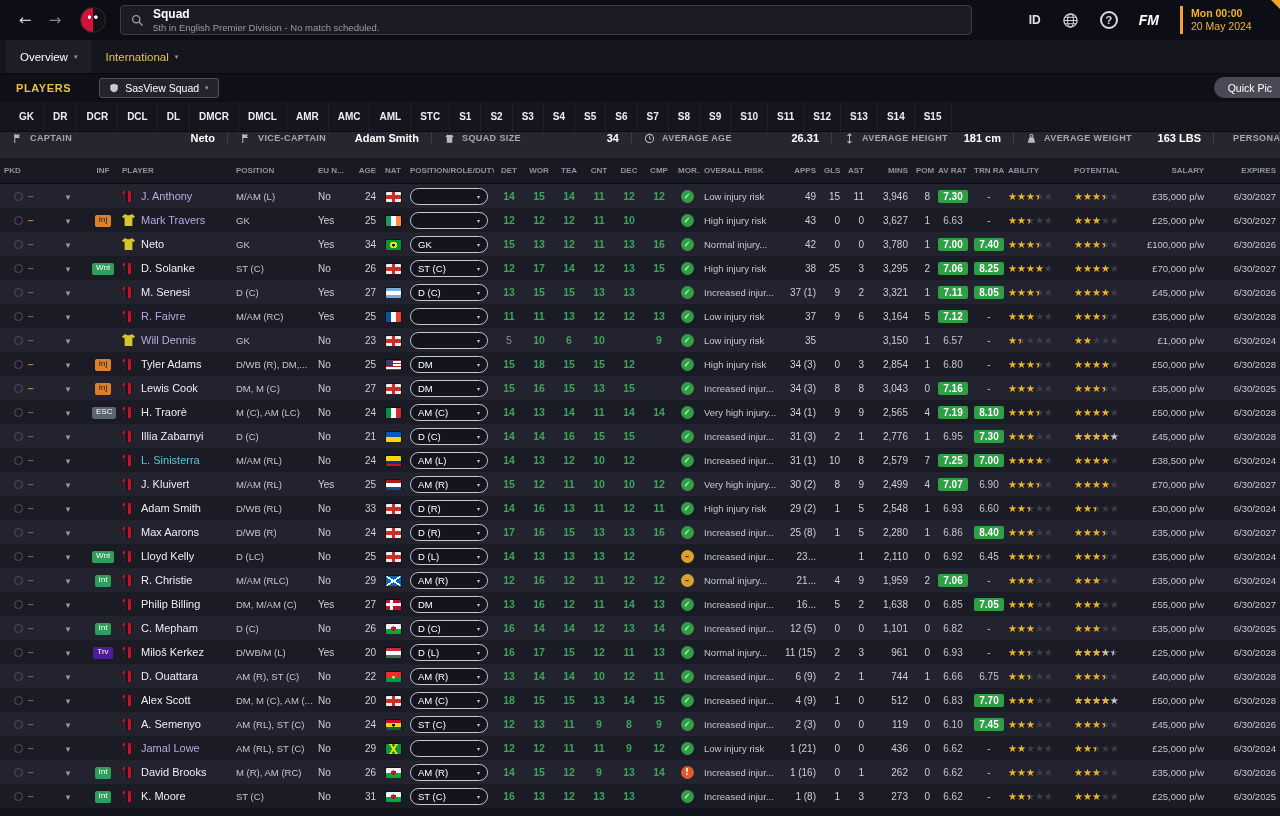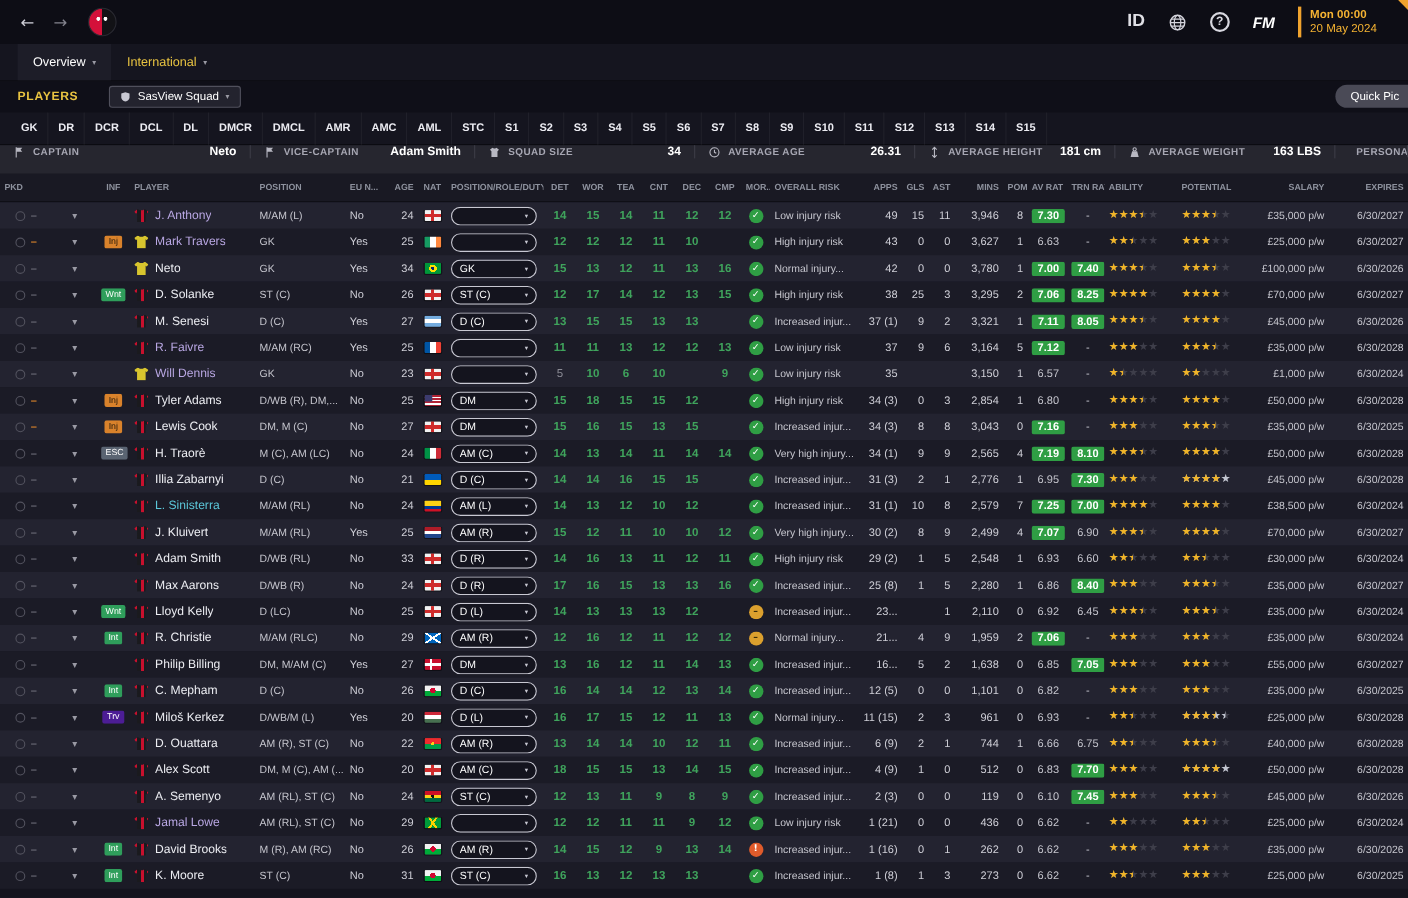--- a/index.html
+++ b/index.html
@@ -14,30 +14,30 @@
 .crest{width:26px;height:26px;border-radius:50%;margin:0 14px 0 10px;border:1px solid #2a2a32;
  background:
   radial-gradient(circle at 35% 38%, #fff 0 1.5px, transparent 2px),
   radial-gradient(circle at 62% 38%, #fff 0 1.5px, transparent 2px),
   linear-gradient(90deg,#d4113a 50%,#121216 50%)}
 .searchbox{flex:1;max-width:852px;height:30px;background:#1b1b25;border:1px solid #3c3c48;border-radius:4px;display:flex;align-items:center;padding:0 10px;gap:9px;margin-right:20px}
 .search-texts{display:flex;flex-direction:column;line-height:1.2}
 .search-title{font-size:12px;font-weight:bold;color:#fff}
 .search-sub{font-size:9.5px;color:#9a9aa6}
 .tb-right{display:flex;align-items:center;margin-left:auto;gap:21px;padding-right:4px}
-.id-label{font-size:16px;font-weight:bold;color:#e0e0e6;cursor:pointer}
+.id-label{font-size:12px;font-weight:bold;color:#e0e0e6;cursor:pointer}
 .helpcircle{width:18px;height:18px;border-radius:50%;border:2px solid #d8d8e0;color:#d8d8e0;font-size:11px;font-weight:bold;display:flex;align-items:center;justify-content:center;cursor:pointer}
 .fm-label{font-size:14px;font-weight:bold;font-style:italic;color:#fff;cursor:pointer}
 .datebox{border-left:3px solid #f0a32e;padding:1px 2px 1px 8px;line-height:1.25;min-width:86px}
 .date1{color:#f5b332;font-size:10.5px;font-weight:bold;white-space:nowrap}
 .date2{color:#f5b332;font-size:10.5px;white-space:nowrap}
 .corner{position:absolute;top:0;right:0;width:0;height:0;border-top:9px solid #f0a32e;border-left:9px solid transparent}
 
 
-.tabbar{height:34px;background:#15151f;display:flex;align-items:stretch;padding-left:16px;border-bottom:1px solid #0a0a10}
+.tabbar{height:34px;background:#15151f;display:flex;align-items:stretch;padding-left:6px;border-bottom:1px solid #0a0a10}
 .tab{display:flex;align-items:center;gap:6px;padding:0 14px;font-size:11.5px;color:#e8c341;cursor:pointer}
 .tab.active{color:#fff;background:#1d1d28}
 .caret{font-size:7px;color:#9a9aa4;font-family:"DejaVu Sans",sans-serif}
 
 
 .playersbar{height:28px;background:#0f0f18;display:flex;align-items:center;padding-left:16px;position:relative}
 .players-label{color:#e8c341;font-weight:bold;font-size:11px;letter-spacing:.6px}
 .squadsel{margin-left:28px;height:20px;background:#23232e;border:1px solid #50505c;border-radius:3px;display:flex;align-items:center;gap:6px;padding:0 9px;font-size:10.5px;color:#fff;cursor:pointer}
 .quickpick{position:absolute;right:0;top:3px;height:21px;background:#4a4a56;border-radius:11px 0 0 11px;display:flex;align-items:center;padding:0 8px 0 14px;font-size:10.5px;color:#fff;cursor:pointer;min-width:62px}
 
@@ -123,20 +123,30 @@
 <div class="app">
 
   <div class="topbar">
     <div class="navbtn">
         <span>←</span>
       </div>
     <div class="navbtn fwd">
         <span>→</span>
       </div>
     <div class="crest"></div>
+    <div class="searchbox">
+      <svg width="13" height="13" viewBox="0 0 13 13">
+          <circle cx="5.2" cy="5.2" r="3.6" stroke="#9a9aa6" stroke-width="1.4" fill="none"></circle>
+          <path d="M8 8l3.5 3.5" stroke="#9a9aa6" stroke-width="1.4"></path>
+        </svg>
+      <div class="search-texts">
+        <span class="search-title">Squad</span>
+        <span class="search-sub">5th in English Premier Division - No match scheduled.</span>
+      </div>
+    </div>
     <div class="tb-right">
       <span class="id-label">ID</span>
       <svg width="17" height="17" viewBox="0 0 16 16">
           <circle cx="8" cy="8" r="6.2" stroke="#d4d4dc" stroke-width="1.2" fill="none"></circle>
           <ellipse cx="8" cy="8" rx="2.8" ry="6.2" stroke="#d4d4dc" stroke-width="1" fill="none"></ellipse>
           <path d="M1.8 8h12.4M2.6 5h10.8M2.6 11h10.8" stroke="#d4d4dc" stroke-width="1"></path>
         </svg>
       <div class="helpcircle">
           <span>?</span>
         </div>

